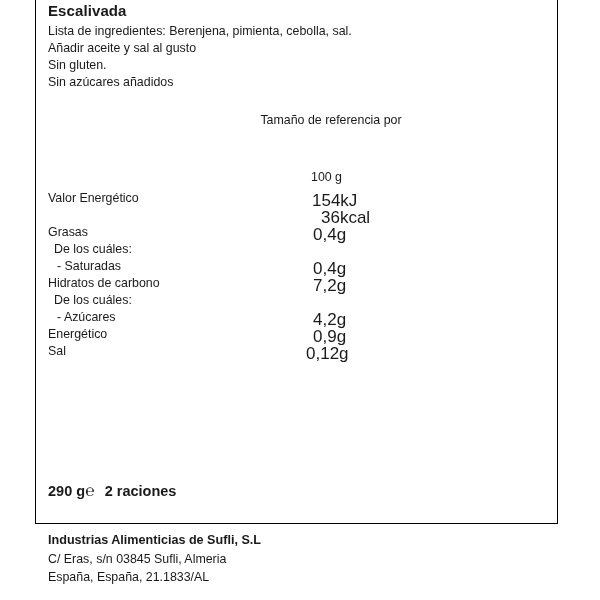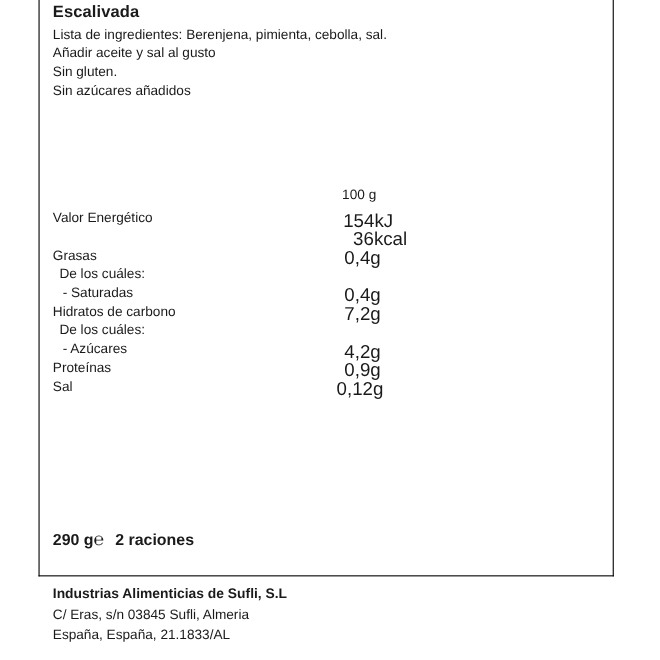--- a/index.html
+++ b/index.html
@@ -164,20 +164,21 @@
   <div class="inner">
 
     <div class="product-title">Escalivada</div>
 
     <div class="desc-line desc-2">Añadir aceite y sal al gusto</div>
     <div class="desc-line desc-1">Lista de ingredientes: Berenjena, pimienta, cebolla, sal.</div>
     <div class="desc-line desc-3">Sin gluten.</div>
     <div class="desc-line desc-4">Sin azúcares añadidos</div>
 
     <div class="ref-heading">
+      <span>Tamaño de referencia por</span>
     </div>
 
     <div class="nutri-col-head">100 g</div>
 
     <div class="n-label lbl-energia">Valor  Energético</div>
     <div class="n-value val-energia-kj">154kJ</div>
     <div class="n-value val-energia-kcal">36kcal</div>
 
     <div class="n-label lbl-grasas">Grasas</div>
     <div class="n-value val-grasas">0,4g</div>
@@ -188,21 +189,21 @@
     <div class="n-value val-saturadas">0,4g</div>
 
     <div class="n-label lbl-hidratos">Hidratos  de carbono</div>
     <div class="n-value val-hidratos">7,2g</div>
 
     <div class="n-label lbl-dlc-2">De los cuáles:</div>
 
     <div class="n-label lbl-azucares">- Azúcares</div>
     <div class="n-value val-azucares">4,2g</div>
 
-    <div class="n-label lbl-proteinas">Proteínas</div>
+    <div class="n-label lbl-proteinas">Energético</div>
     <div class="n-value val-proteinas">0,9g</div>
 
     <div class="n-label lbl-sal">Sal</div>
     <div class="n-value val-sal">0,12g</div>
 
 
     <div class="weight-row">
       <span>290 g</span><span class="e-mark">℮</span><span class="servings">2 raciones</span>
     </div>
 

